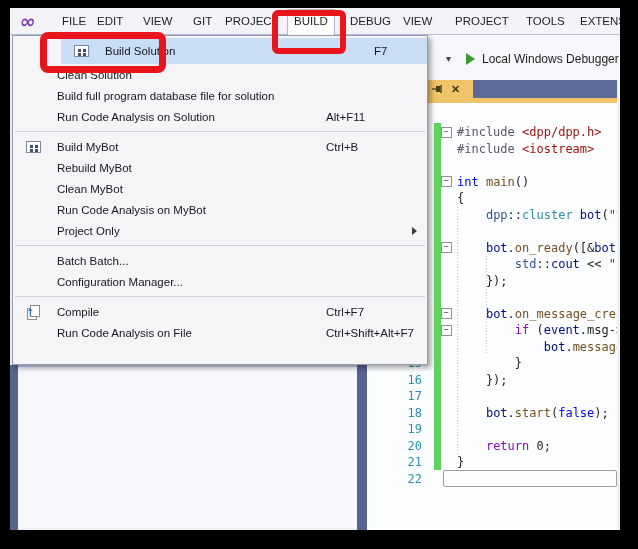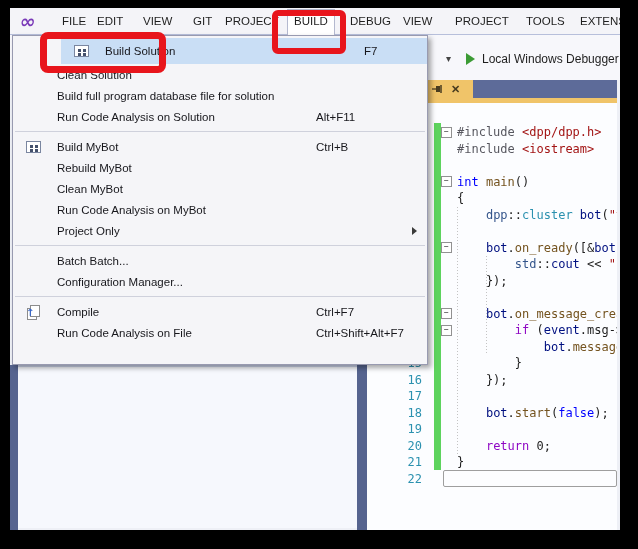--- a/index.html
+++ b/index.html
@@ -42,21 +42,21 @@
   
   .lp-bar-l{position:absolute;left:0;top:357px;width:8px;height:165px;background:#56648f;}
   .lp-bar-r{position:absolute;left:347px;top:357px;width:10px;height:165px;background:#56648f;}
   .left-pane{position:absolute;left:8px;top:357px;width:339px;height:163px;background:#f6f8fd;border-top:2px solid #cdd5ec;box-sizing:border-box;}
 
   
   .dropdown{position:absolute;left:2px;top:27px;width:416px;height:330px;background:#f5f5f8;border:1px solid #989ab0;box-shadow:3px 3px 5px rgba(0,0,0,.35);z-index:10;box-sizing:border-box;padding-top:2px;overflow:hidden;}
   .menu-row{position:relative;height:21px;display:flex;align-items:center;padding-left:44px;font-size:11.5px;color:#17171c;white-space:nowrap;}
   .menu-row.hl{height:26px;background:#c9def5;margin-left:48px;}
   .menu-sep{height:1px;background:#cfd1dc;margin:4px 2px;}
-  .shortcut{position:absolute;left:303px;text-align:center;}
+  .shortcut{position:absolute;left:313px;text-align:center;}
   .subarrow{position:absolute;right:10px;width:0;height:0;border-left:5px solid #3a3a3a;border-top:4px solid transparent;border-bottom:4px solid transparent;}
   .mi{position:absolute;left:13px;}
   .mi-build{width:13px;height:10px;border:1px solid #7a86a0;background:#fff;}
   .mi-build::before{content:"";position:absolute;left:3px;top:3px;width:3px;height:3px;background:#44506b;box-shadow:5px 0 0 #44506b,0 4px 0 #44506b,5px 4px 0 #44506b;}
   .mi-compile{width:13px;height:13px;}
   .mi-compile::before{content:"";position:absolute;left:4px;top:0;width:8px;height:10px;border:1px solid #8c8c8c;background:#fff;box-shadow:-3px 3px 0 -1px #fff,-3px 3px 0 0 #8c8c8c;}
   .mi-compile::after{content:"\2191";position:absolute;left:0;top:3px;font:bold 10px/10px "DejaVu Sans",sans-serif;color:#3665c9;}
 
   
   .ann{position:absolute;border-style:solid;border-color:#e8151c;z-index:50;box-sizing:border-box;}

